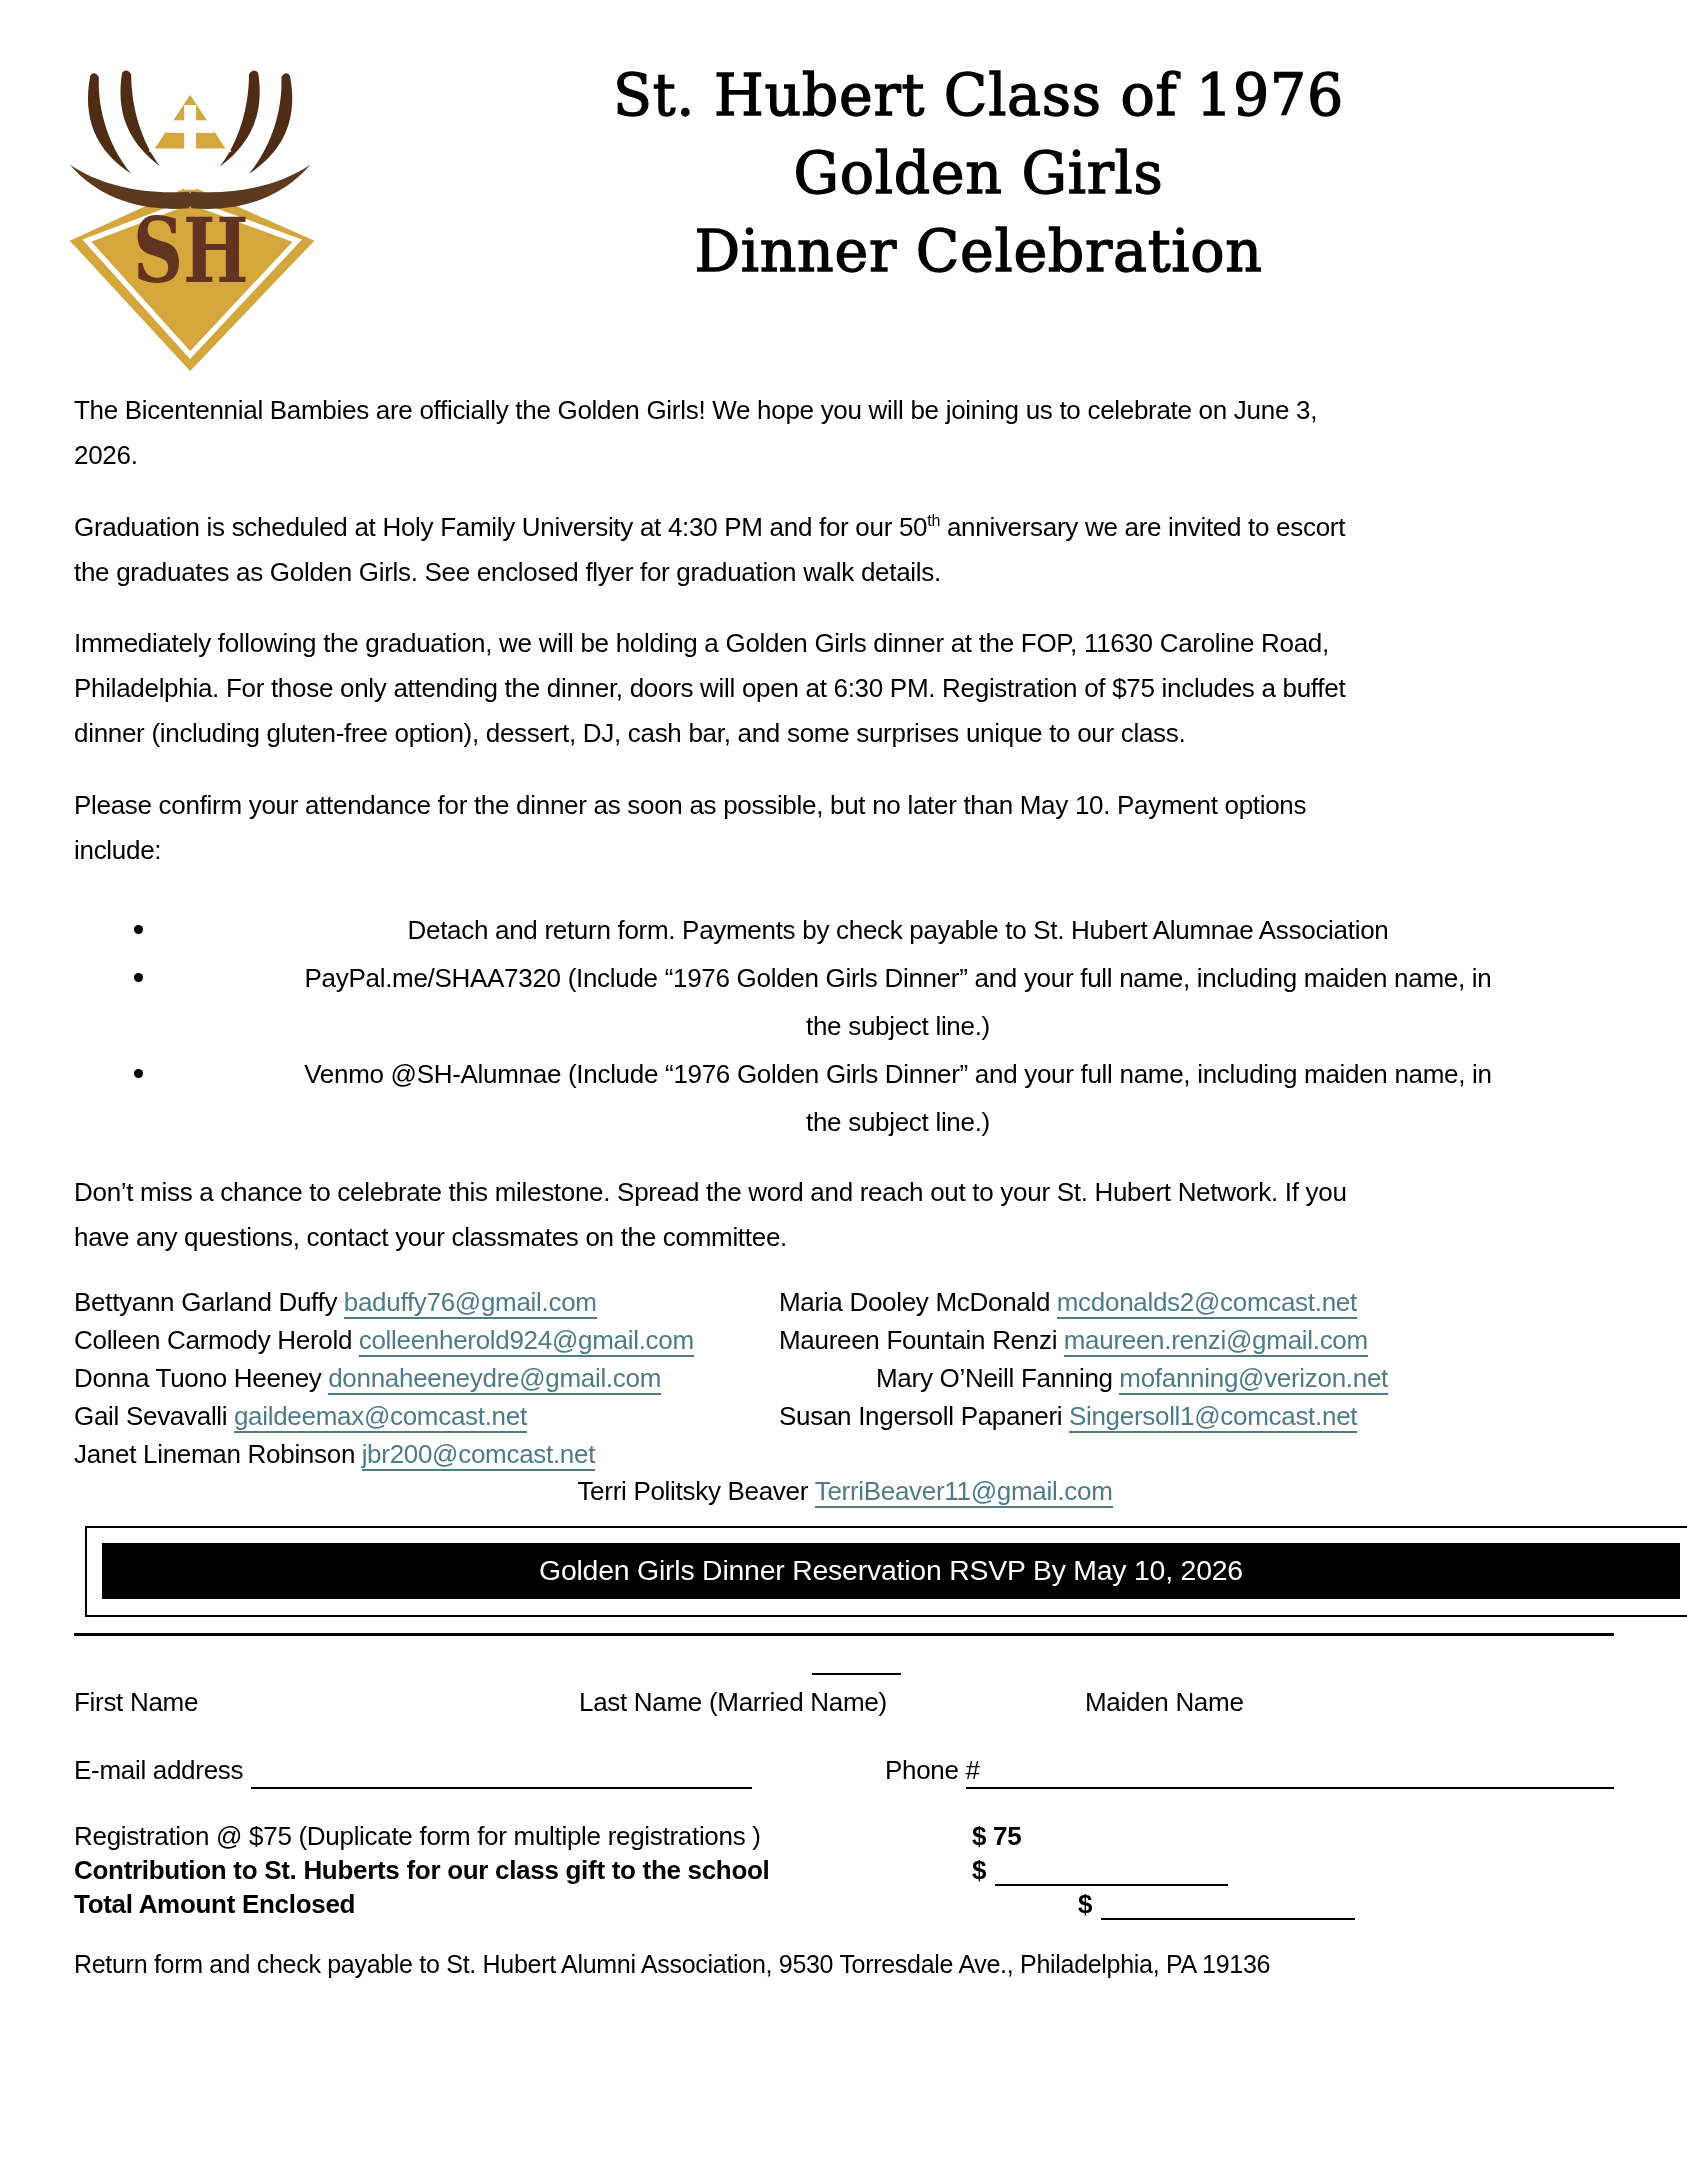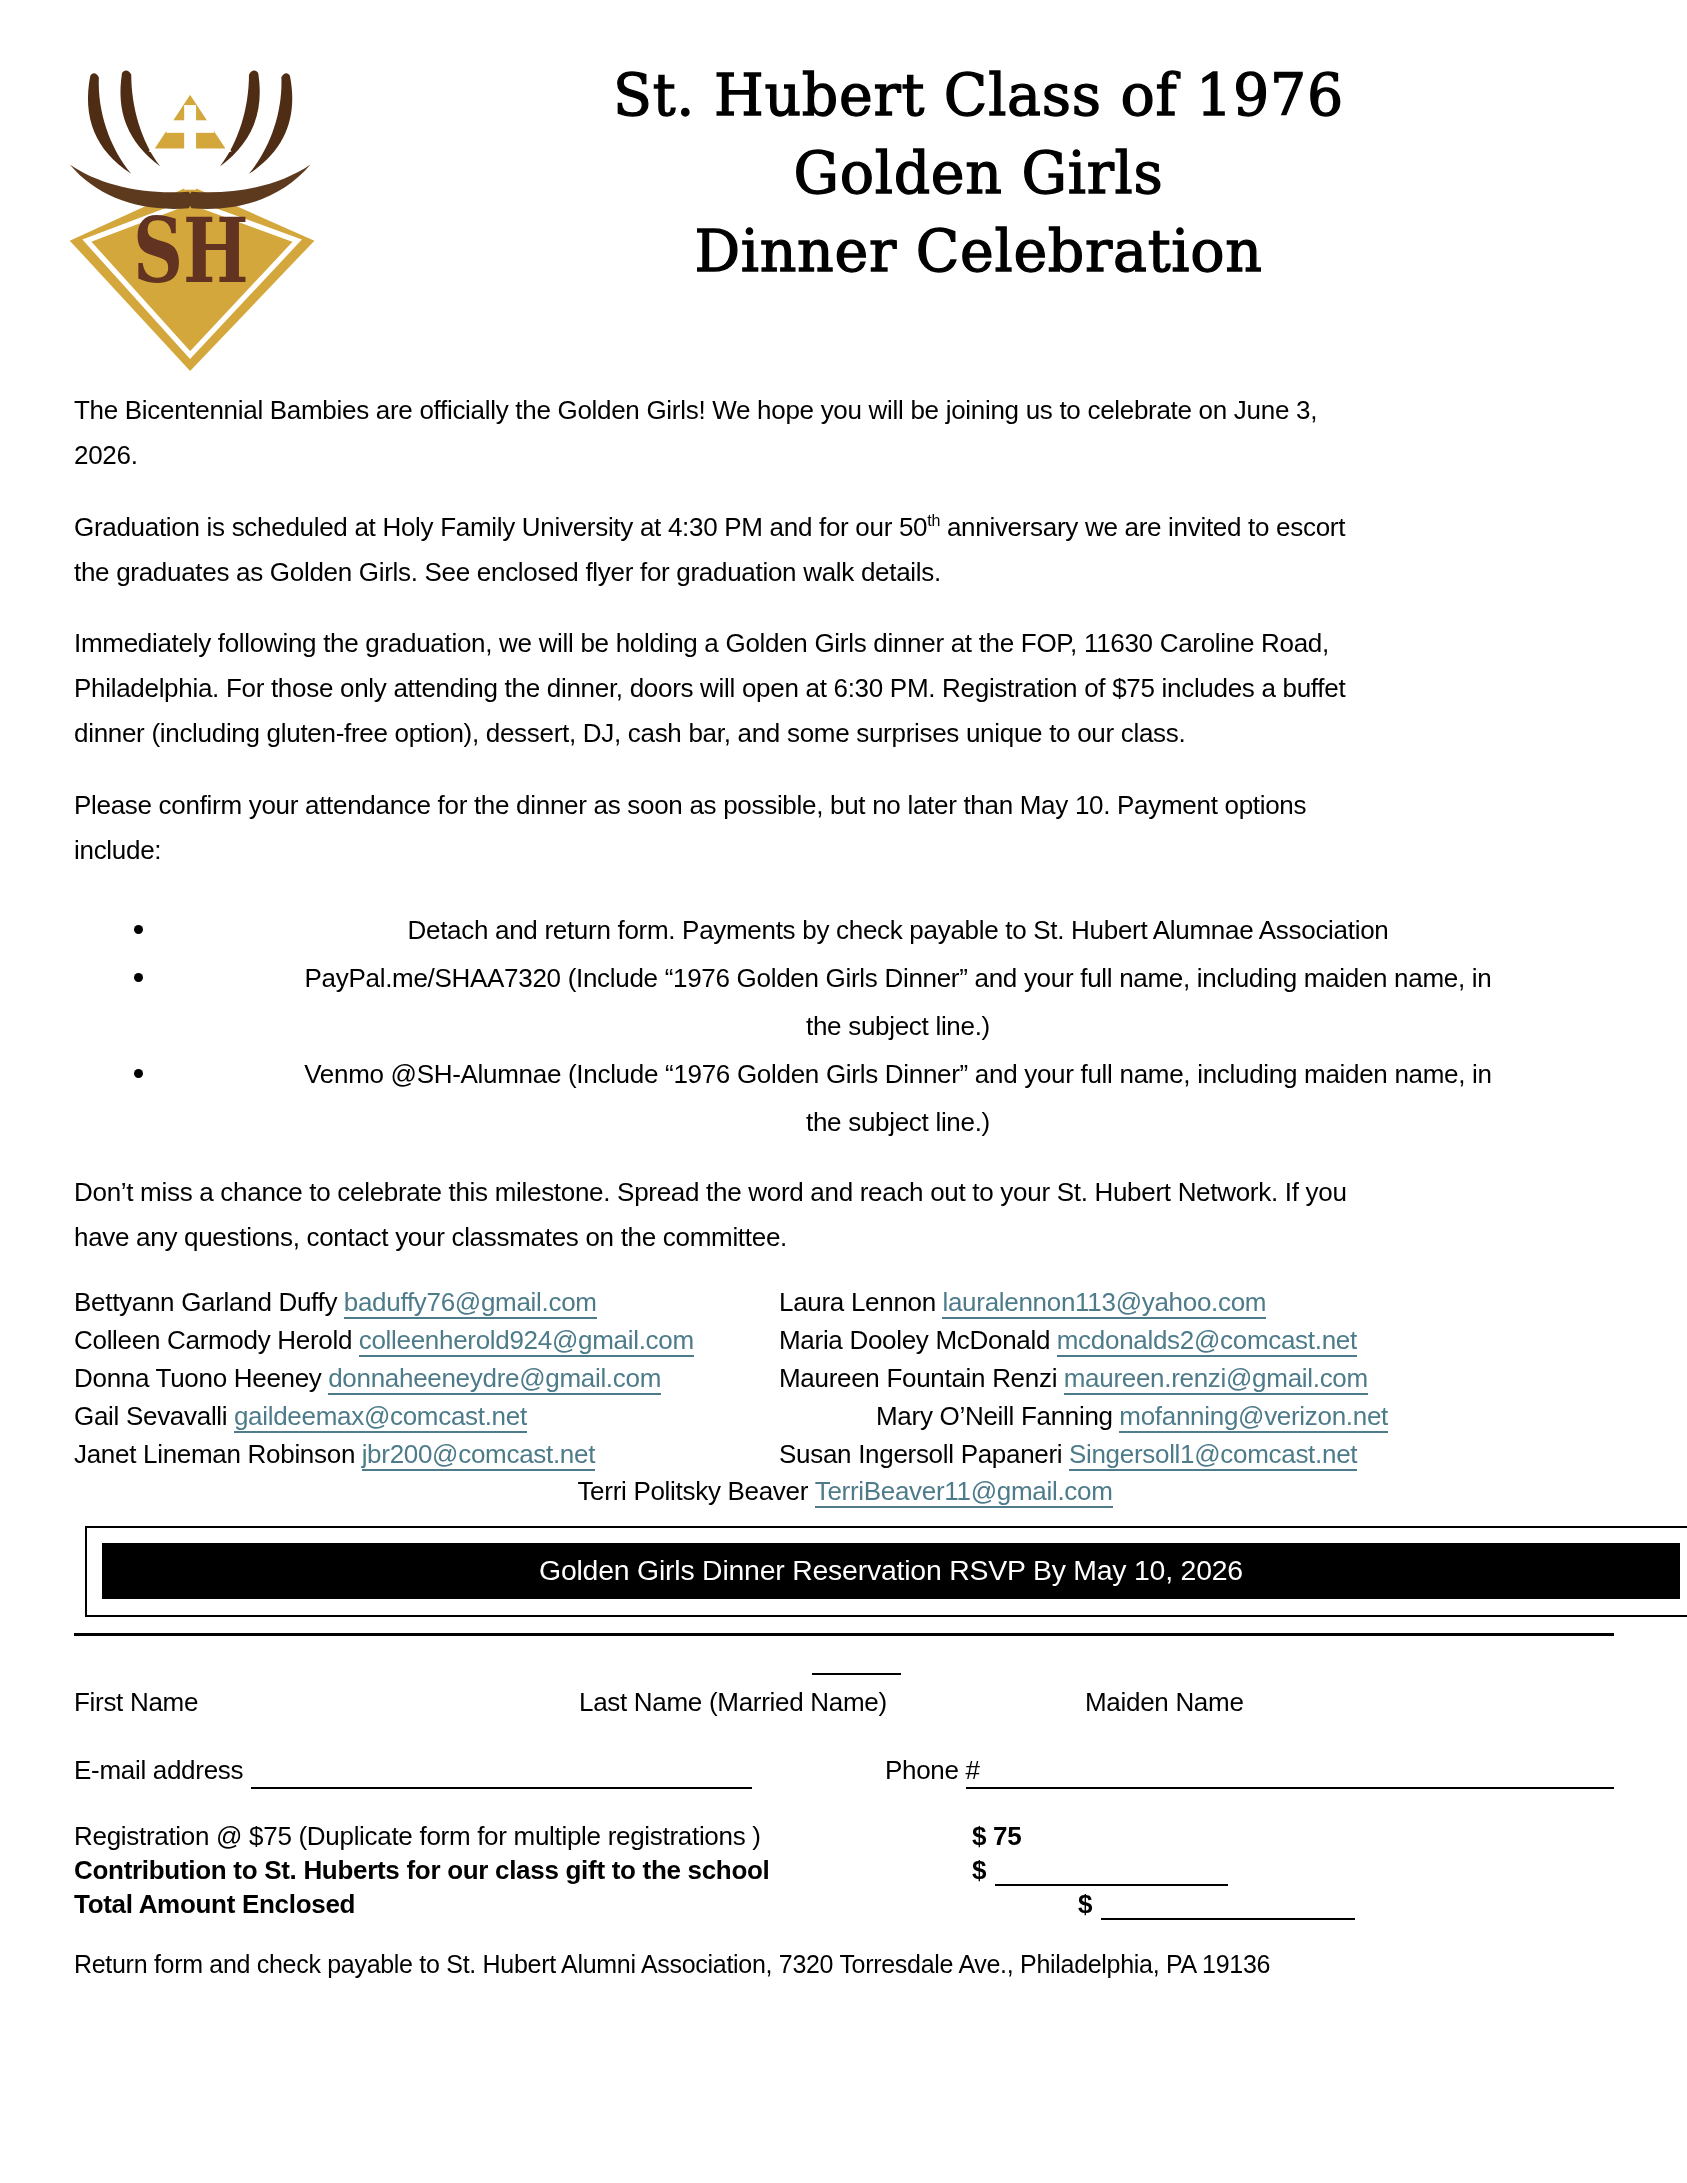--- a/index.html
+++ b/index.html
@@ -179,21 +179,20 @@
 
   <div class="contacts">
     <div class="contact-col-left">
       <div class="contact-row"><span class="contact-name">Bettyann Garland Duffy</span><span class="email-link">baduffy76@gmail.com</span></div>
       <div class="contact-row"><span class="contact-name">Colleen Carmody Herold</span><span class="email-link">colleenherold924@gmail.com</span></div>
       <div class="contact-row"><span class="contact-name">Donna Tuono Heeney</span><span class="email-link">donnaheeneydre@gmail.com</span></div>
       <div class="contact-row"><span class="contact-name">Gail Sevavalli</span><span class="email-link">gaildeemax@comcast.net</span></div>
       <div class="contact-row"><span class="contact-name">Janet Lineman Robinson</span><span class="email-link">jbr200@comcast.net</span></div>
     </div>
     <div class="contact-col-right">
-      <div class="contact-row"><span class="contact-name">Laura Lennon</span><span class="email-link">lauralennon113@yahoo.com</span></div>
       <div class="contact-row"><span class="contact-name">Maria Dooley McDonald</span><span class="email-link">mcdonalds2@comcast.net</span></div>
       <div class="contact-row"><span class="contact-name">Maureen Fountain Renzi</span><span class="email-link">maureen.renzi@gmail.com</span></div>
       <div class="contact-row indent"><span class="contact-name">Mary O’Neill Fanning</span><span class="email-link">mofanning@verizon.net</span></div>
       <div class="contact-row"><span class="contact-name">Susan Ingersoll Papaneri</span><span class="email-link">Singersoll1@comcast.net</span></div>
     </div>
     <div class="contact-center"><span class="contact-name">Terri Politsky Beaver</span><span class="email-link">TerriBeaver11@gmail.com</span></div>
   </div>
 
   <div class="banner-outer">
     <div class="banner-inner">
@@ -227,16 +226,16 @@
       <span class="money-amt">$</span>
       <span class="amt-fill fill-contribution"></span>
     </div>
     <div class="money-row">
       <span class="money-label bold">Total Amount Enclosed</span>
       <span class="money-amt shift">$</span>
       <span class="amt-fill fill-total"></span>
     </div>
   </div>
 
-  <p class="form-footer">Return form and check payable to St. Hubert Alumni Association, 7320 Torresdale Ave., Philadelphia, PA 19136</p>
+  <p class="form-footer">Return form and check payable to St. Hubert Alumni Association, 9530 Torresdale Ave., Philadelphia, PA 19136</p>
 
 </div>
 
 
 </body></html>

